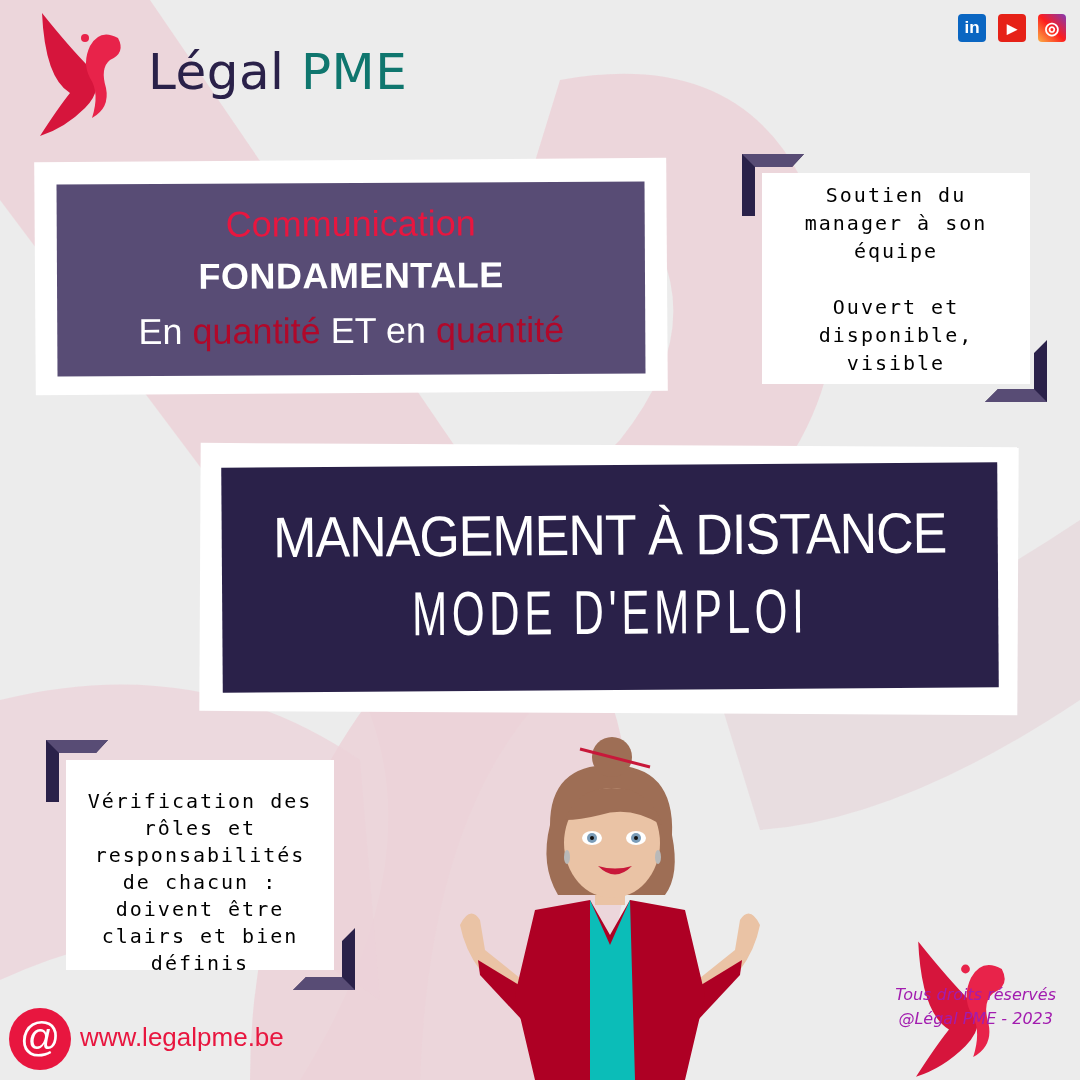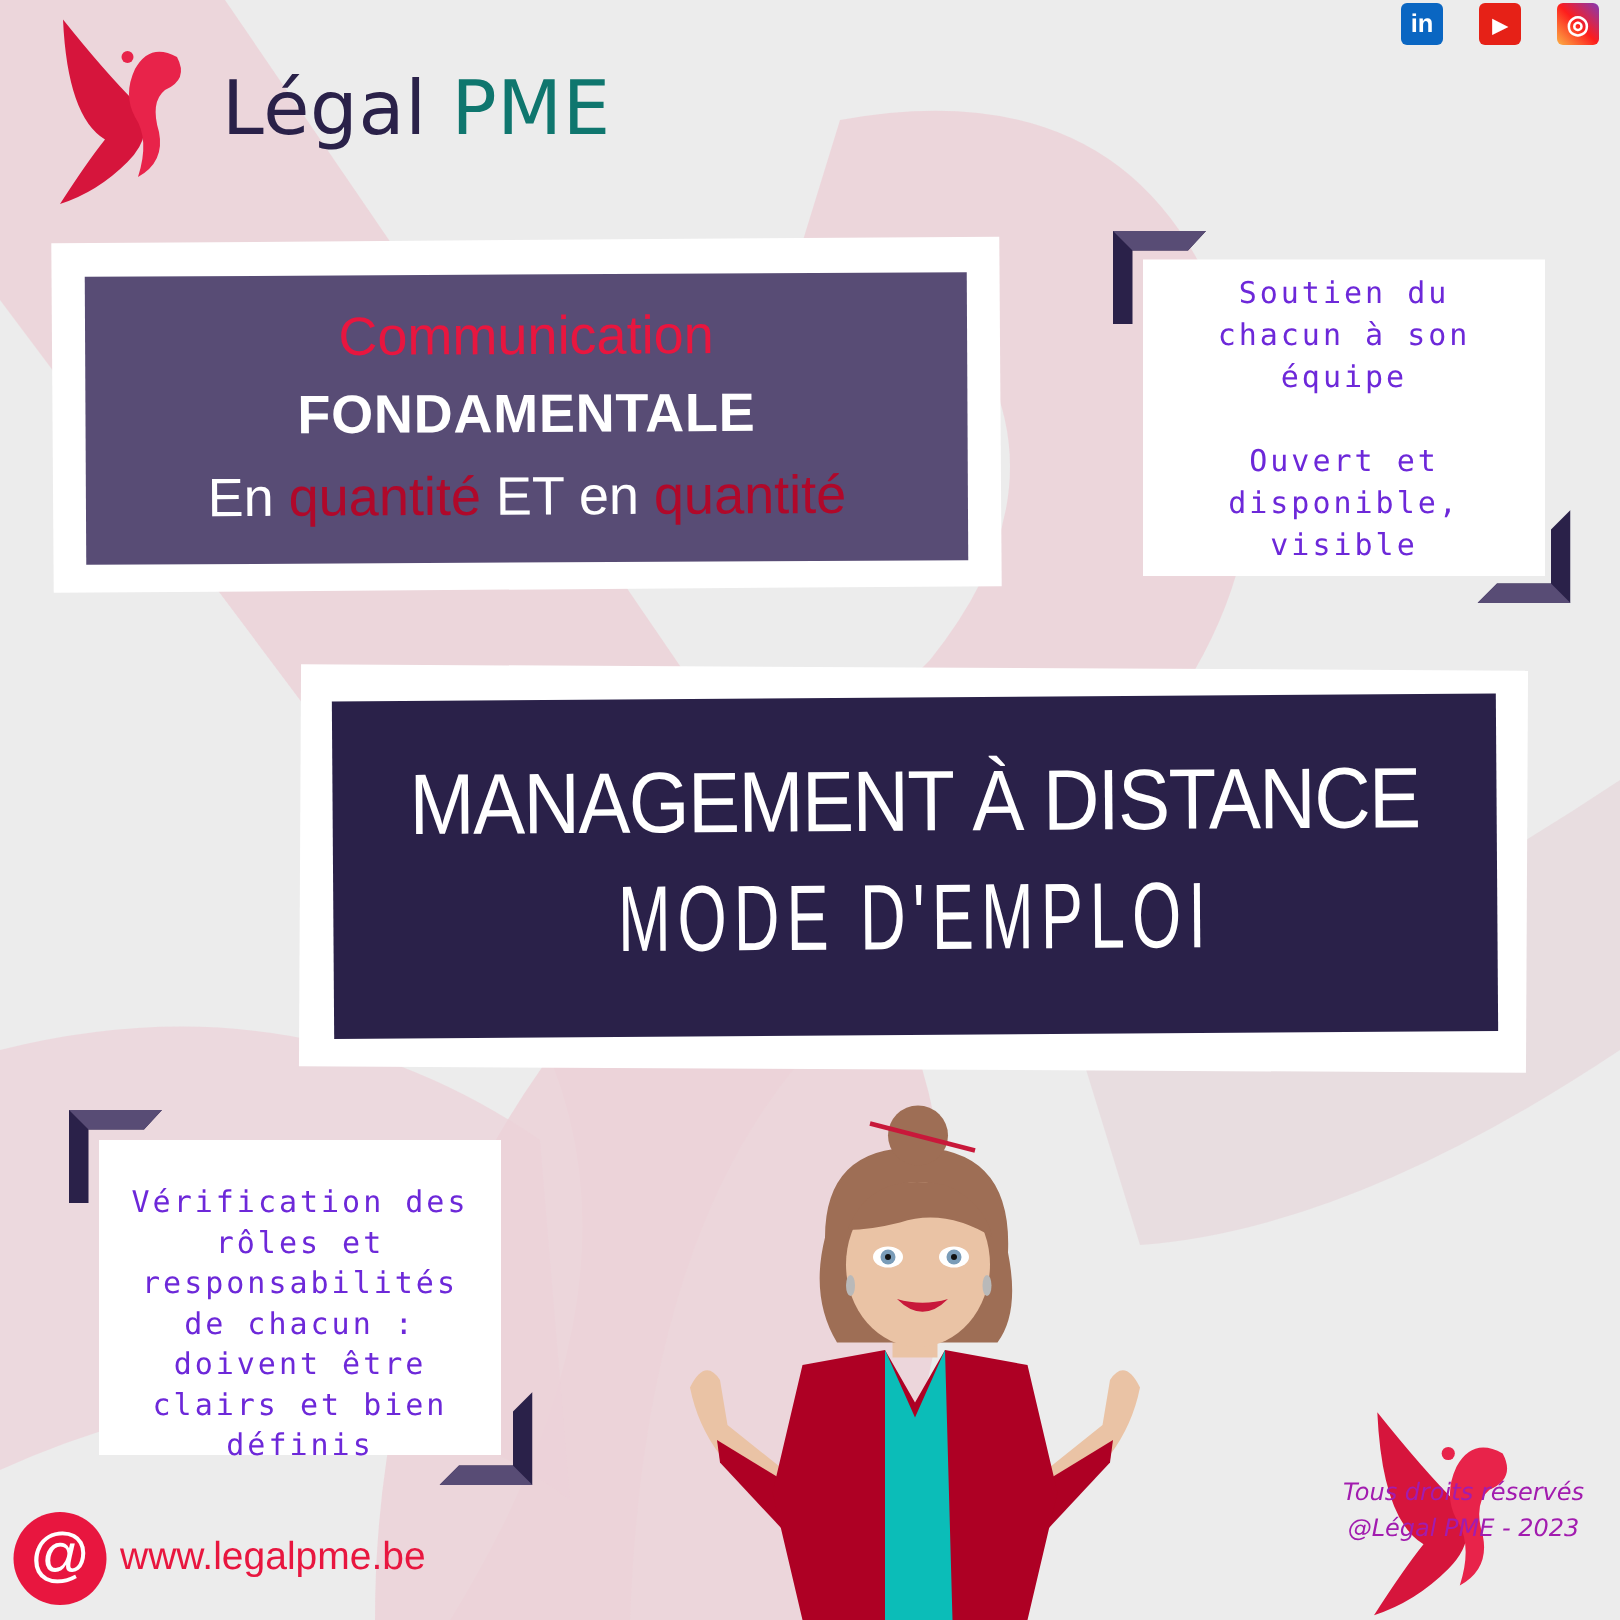--- a/index.html
+++ b/index.html
@@ -6,36 +6,36 @@
   body { width: 1080px; height: 1080px; overflow: hidden; background: #ececec; position: relative; font-family: "Liberation Sans", sans-serif; }
   .bg-ribbon { position: absolute; z-index: 0; }
   .abs { position: absolute; }
 
   
   .logo-mark { left: 30px; top: 8px; width: 100px; height: 130px; }
   .logo-text { left: 148px; top: 40px; font-family: "DejaVu Sans", sans-serif; font-size: 50px; line-height: 64px; color: #2a2149; letter-spacing: 0.5px; }
   .logo-text .pme { color: #0f766e; }
 
   
-  .social { top: 2px; display: flex; gap: 24px; right: 14px; padding-left: 33px; }
+  .social { top: 14px; display: flex; gap: 12px; right: 14px; padding-left: 33px; }
   .social .ic { width: 28px; height: 28px; border-radius: 4px; display: flex; align-items: center; justify-content: center; color: #fff; font-weight: bold; font-size: 17px; }
   .ic-li { background: #0a66c2; }
   .ic-yt { background: #e62117; }
   .ic-ig { background: linear-gradient(45deg, #fcb045, #fd1d1d 50%, #833ab4); }
 
   
   .comm-frame { left: 35px; top: 160px; width: 632px; height: 233px; background: #fff; transform: rotate(-0.4deg); }
   .comm-box { left: 57px; top: 183px; width: 588px; height: 192px; background: #584c75; transform: rotate(-0.3deg); text-align: center; color: #fff; }
   .comm-box .l1 { color: #e8163f; font-size: 36px; margin-top: 18px; line-height: 46px; font-family: "Liberation Sans", sans-serif; }
   .comm-box .l2 { font-weight: bold; font-size: 36px; line-height: 50px; margin-top: 4px; letter-spacing: 0.5px; }
   .comm-box .l3 { font-size: 36px; line-height: 48px; margin-top: 6px; }
   .comm-box .red { color: #b0082a; }
 
   
-  .card { background: #fff; color: #6d28d9; text-align: center; font-family: "DejaVu Sans Mono", monospace; letter-spacing: 2px; }
+  .card { background: #fff; color: #000000; text-align: center; font-family: "DejaVu Sans Mono", monospace; letter-spacing: 2px; }
   .card1 { left: 762px; top: 173px; width: 268px; height: 211px; font-size: 20px; line-height: 28px; padding-top: 8px; box-sizing: border-box; }
   .card2 { left: 66px; top: 760px; width: 268px; height: 210px; font-size: 20px; line-height: 27px; padding-top: 28px; box-sizing: border-box; }
 
   .corner { position: absolute; width: 62px; height: 62px; }
 
   
   .title-frame { left: 200px; top: 445px; width: 818px; height: 268px; background: #fff; transform: rotate(0.3deg); }
   .title-box { left: 222px; top: 465px; width: 776px; height: 225px; background: #2a2149; transform: rotate(-0.4deg); color: #fff; text-align: center; }
   .title-box .t1 { font-size: 52px; line-height: 60px; margin-top: 40px; letter-spacing: -1px; font-family: "Liberation Sans", sans-serif; transform: scaleY(1.1); }
   .title-box .t2 { font-size: 54px; line-height: 62px; margin-top: 16px; letter-spacing: 6px; font-family: "Liberation Sans Narrow", "Liberation Sans", sans-serif; transform: scaleX(0.78) scaleY(1.15); font-weight: normal; }
@@ -92,21 +92,21 @@
 <svg class="corner" style="left:742px;top:154px;" viewBox="0 0 62 62">
   <polygon points="0,0 62,0 50,13 13,13 13,62 0,62" fill="#2a2149"></polygon>
   <polygon points="0,0 62,0 50,13 13,13" fill="#584c75"></polygon>
 </svg>
 <svg class="corner" style="left:985px;top:340px;" viewBox="0 0 62 62">
   <polygon points="62,0 62,62 0,62 13,49 49,49 49,13" fill="#2a2149"></polygon>
   <polygon points="0,62 62,62 49,49 13,49" fill="#584c75"></polygon>
 </svg>
 <div class="abs card card1">
   <div>Soutien du</div>
-  <div>chacun à son</div>
+  <div>manager à son</div>
   <div>équipe</div>
   <div style="height:28px"></div>
   <div>Ouvert et</div>
   <div>disponible,</div>
   <div>visible</div>
 </div>
 
 <div class="abs title-frame"></div>
 <div class="abs title-box">
   <div class="t1">MANAGEMENT À DISTANCE</div>

